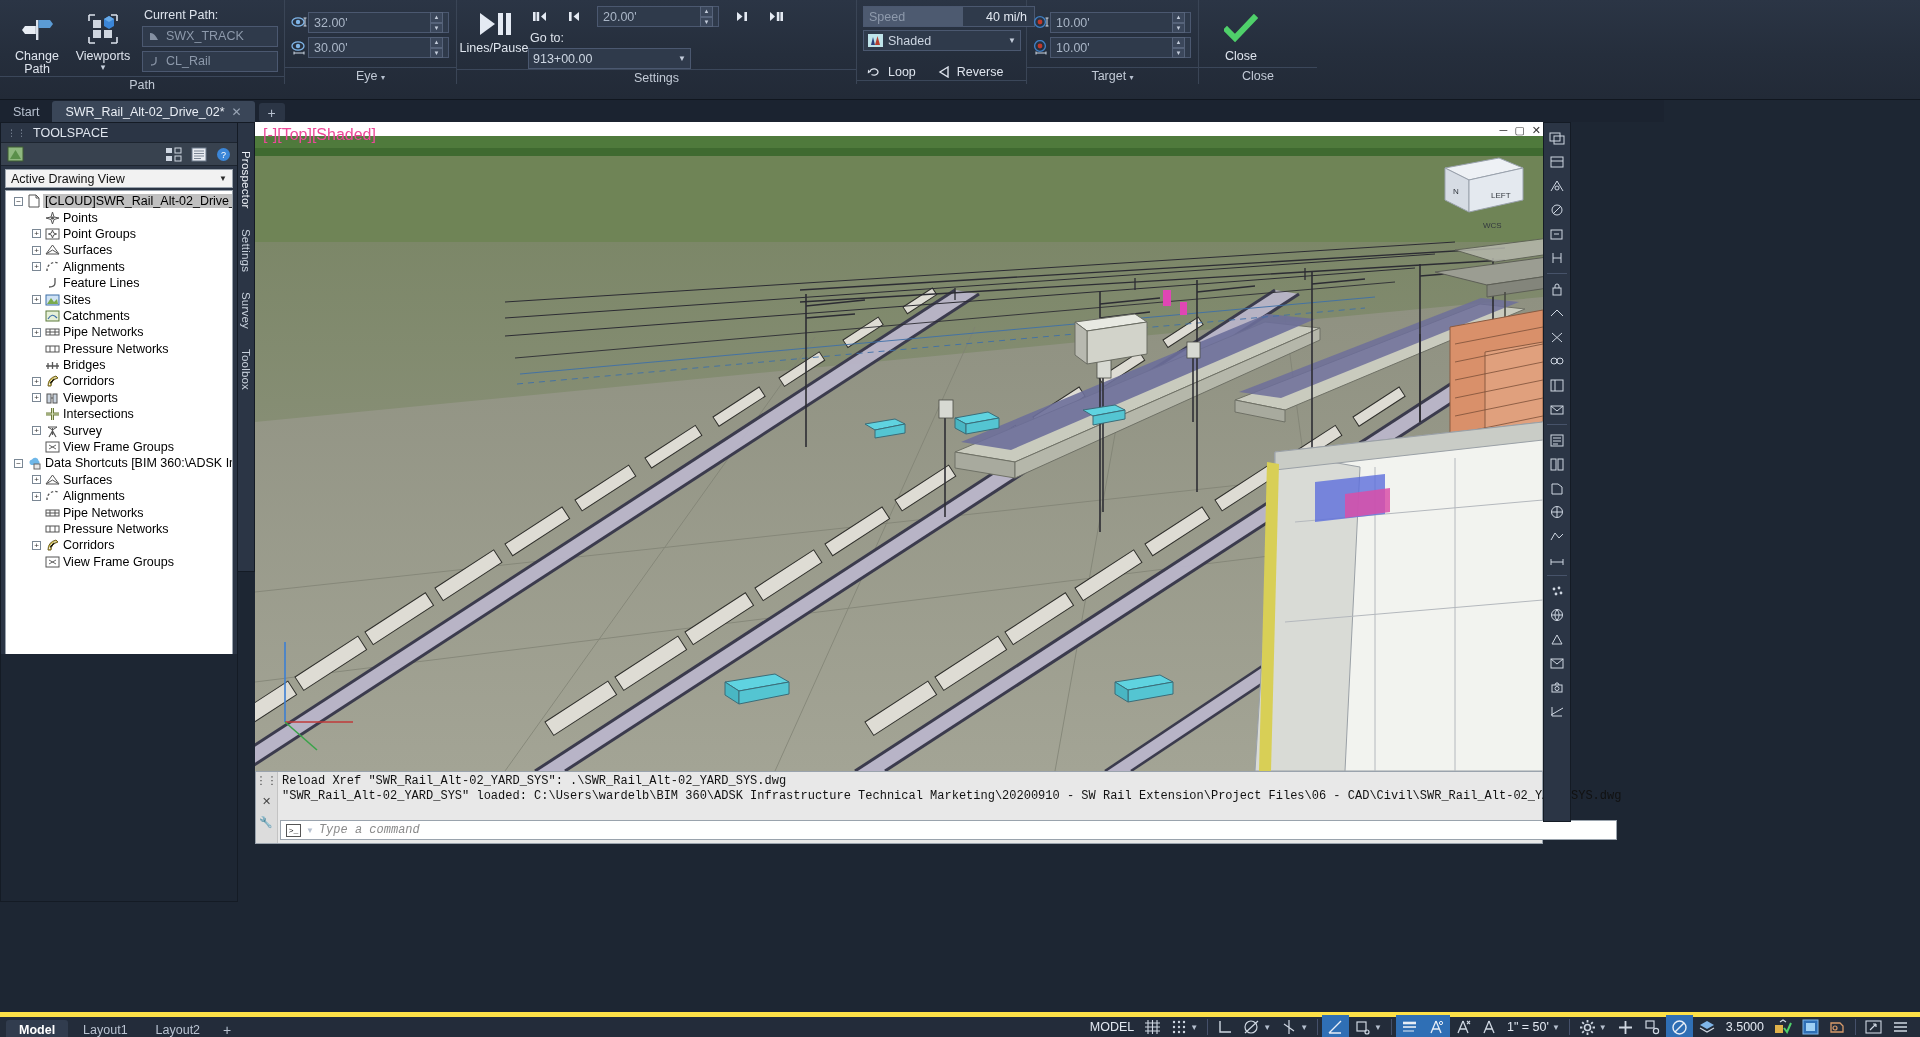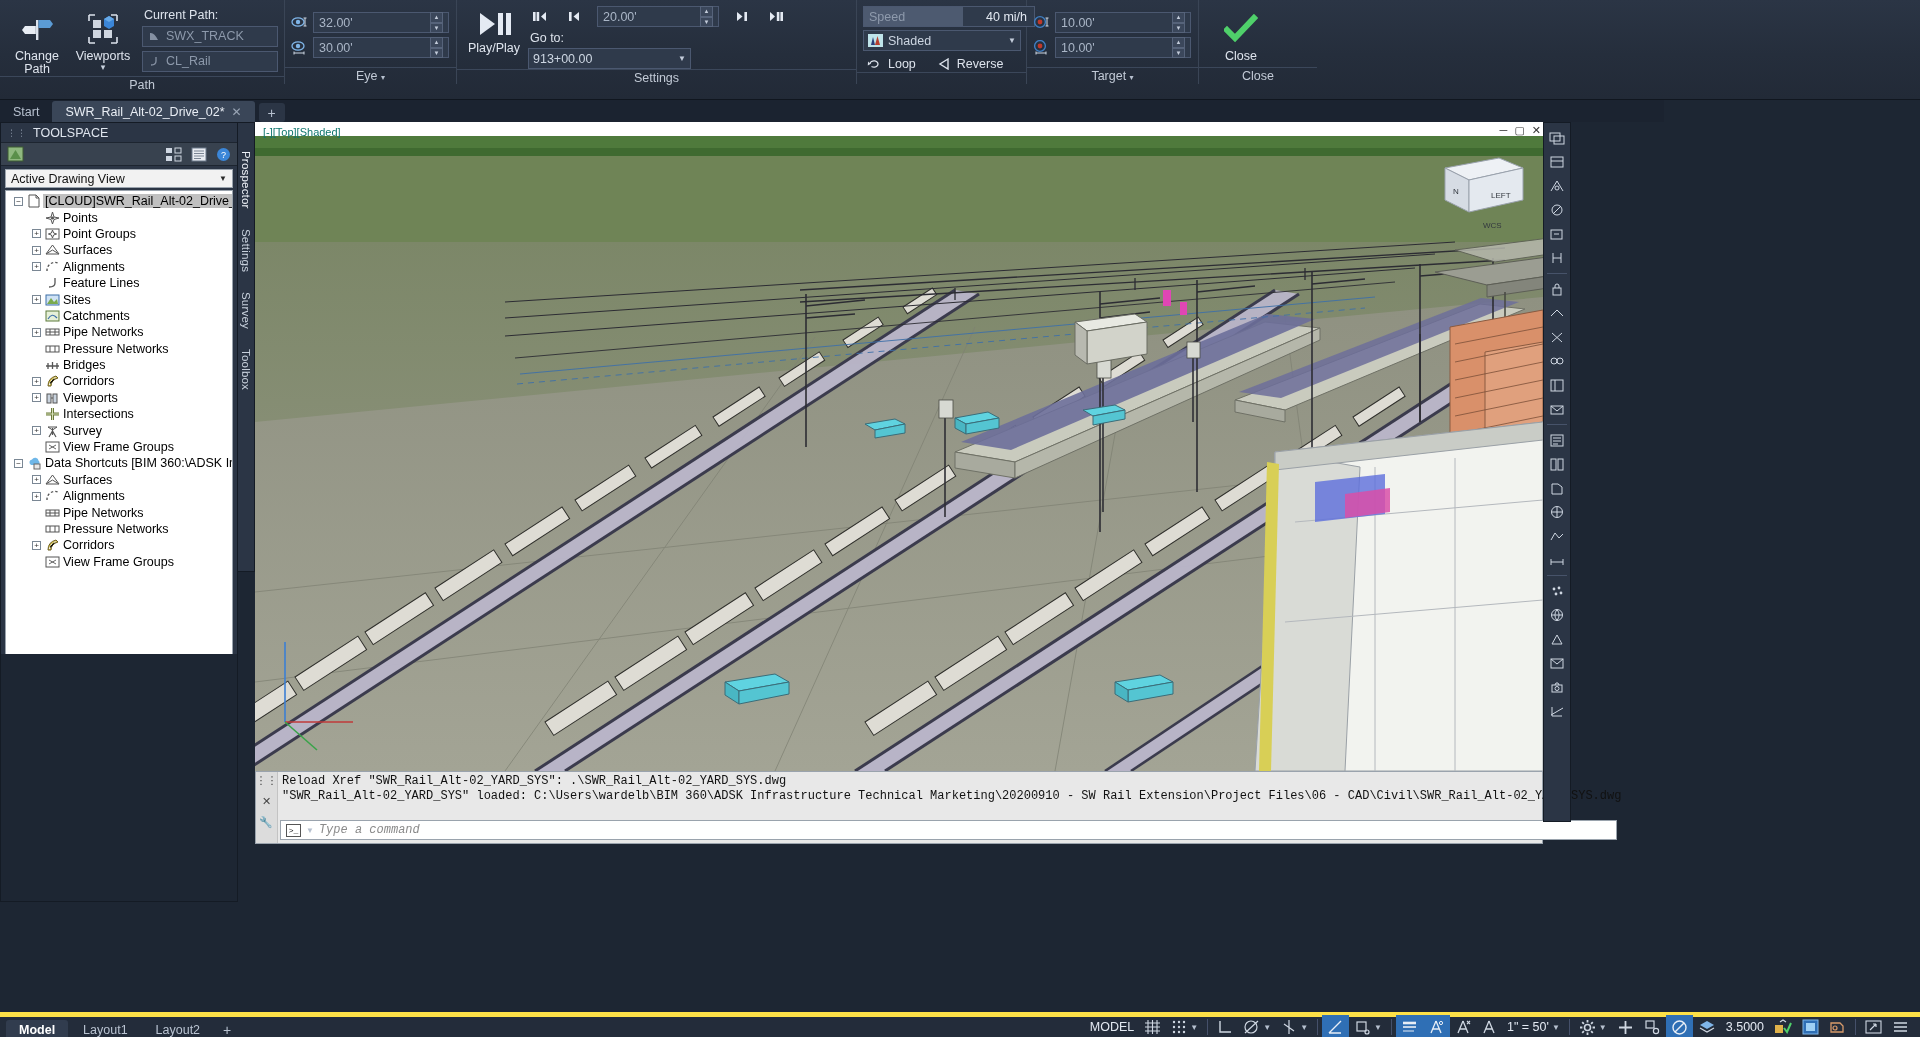--- a/index.html
+++ b/index.html
@@ -45,21 +45,21 @@
     font-size: 12.5px; color: #aab6c7; cursor: text;
   }
   .tbox.dim { color: #8d99ab; }
   .tbox .ic { margin-right: 6px; opacity: .85; display: flex; }
   .spin { display: flex; flex-direction: column; width: 13px; height: 21px; margin-left: auto; }
   .spin i {
     flex: 1; background: #3b475b; border: 1px solid #56637a;
     display: flex; align-items: center; justify-content: center;
     font-style: normal; font-size: 6px; color: #c3ccda; cursor: pointer;
   }
-  .eyerow { display: flex; align-items: center; gap: 5px; }
+  .eyerow { display: flex; align-items: center; }
   .combo {
     height: 21px; background: #2f3a4b; border: 1px solid #4b5870;
     display: flex; align-items: center; padding: 0 4px;
     font-size: 12.5px; color: #cdd6e2; cursor: pointer;
   }
   .combo .arw { margin-left: auto; font-size: 8px; color: #c3ccda; }
   .navbtn { cursor: pointer; padding: 1px 3px; display: flex; align-items: center; }
   .speedbar {
     height: 21px; width: 172px; border: 1px solid #4b5870; background: #2f3a4b;
     display: flex; align-items: center; position: relative; cursor: pointer;
@@ -149,21 +149,21 @@
     background: #1d2633; border: 1px solid #141b25; border-top: none;
   }
 
   
   .canvaswrap {
     position: absolute; left: 255px; top: 122px; width: 1288px; height: 649px;
     background: #fff; overflow: hidden;
   }
   .vplabel {
     position: absolute; left: 8px; top: 4px; z-index: 6;
-    font-size: 11px; color: #0f766e; font-family: "Liberation Sans", sans-serif;
+    font-size: 16px; color: #ec4899; font-family: "Liberation Sans", sans-serif;
   }
   .vp-close {
     position: absolute; right: 2px; top: 2px; z-index: 6; display: flex; gap: 7px;
     font-size: 11px; color: #333; cursor: pointer;
   }
   .cmdarea {
     position: absolute; left: 255px; top: 771px; width: 1288px; height: 73px;
     background: #e8e8e8; border: 1px solid #9aa3ad; display: flex;
   }
   .cmd-gutter {
@@ -332,21 +332,21 @@
       <div class="rpanel sep" style="width:400px">
         <div class="rpanel-body" style="align-items:flex-start;padding-top:6px">
           <div class="bigbtn" style="width:62px;padding-top:0">
             <div class="glyph" style="height:36px">
               <svg width="40" height="30" viewBox="0 0 40 30">
                 <path d="M6 4 L21 15 L6 26 Z" fill="#e4eaf3"></path>
                 <rect x="24" y="4" width="5" height="22" fill="#e4eaf3"></rect>
                 <rect x="32" y="4" width="5" height="22" fill="#e4eaf3"></rect>
               </svg>
             </div>
-            <div class="cap">Play/Play</div>
+            <div class="cap">Lines/Pause</div>
           </div>
           <div style="display:flex;flex-direction:column;gap:3px;margin-left:3px">
             <div style="display:flex;align-items:center;gap:13px">
               <span class="navbtn">
                 <svg width="17" height="15" viewBox="0 0 17 15">
                   <rect x="2" y="3" width="2.6" height="9" fill="#e4eaf3"></rect>
                   <rect x="5.6" y="3" width="2.6" height="9" fill="#e4eaf3"></rect>
                   <path d="M15 3 L10 7.5 L15 12 Z" fill="#e4eaf3"></path>
                 </svg>
               </span>
@@ -399,21 +399,21 @@
               <span style="margin-right:5px;display:flex">
                 <svg width="15" height="13" viewBox="0 0 15 13">
                   <rect x="0" y="0" width="15" height="13" fill="#bfe4ea"></rect>
                   <path d="M3 11 L5 3 L7 11 Z" fill="#2b3f7a"></path>
                   <path d="M7 11 L9.5 2 L12 11 Z" fill="#b8402f"></path>
                 </svg>
               </span>
               <span>Shaded</span>
               <span class="arw">▼</span>
             </div>
-            <div style="display:flex;align-items:flex-start;gap:14px;margin-top:2px">
+            <div style="display:flex;align-items:flex-start;gap:14px;margin-top:10px">
               <span class="loopbtn">
                 <svg width="16" height="12" viewBox="0 0 16 12">
                   <path d="M3 6 a4 3.2 0 1 1 1.5 2.5" stroke="#dde3ec" stroke-width="1.3" fill="none"></path>
                   <path d="M1 3.5 L3.4 6 L0.8 7.6 Z" fill="#dde3ec"></path>
                 </svg>
                 <span>Loop</span>
               </span>
               <span class="loopbtn">
                 <svg width="14" height="12" viewBox="0 0 14 12">
                   <path d="M10 1 L2 6 L10 11 Z" fill="none" stroke="#dde3ec" stroke-width="1.4"></path>

